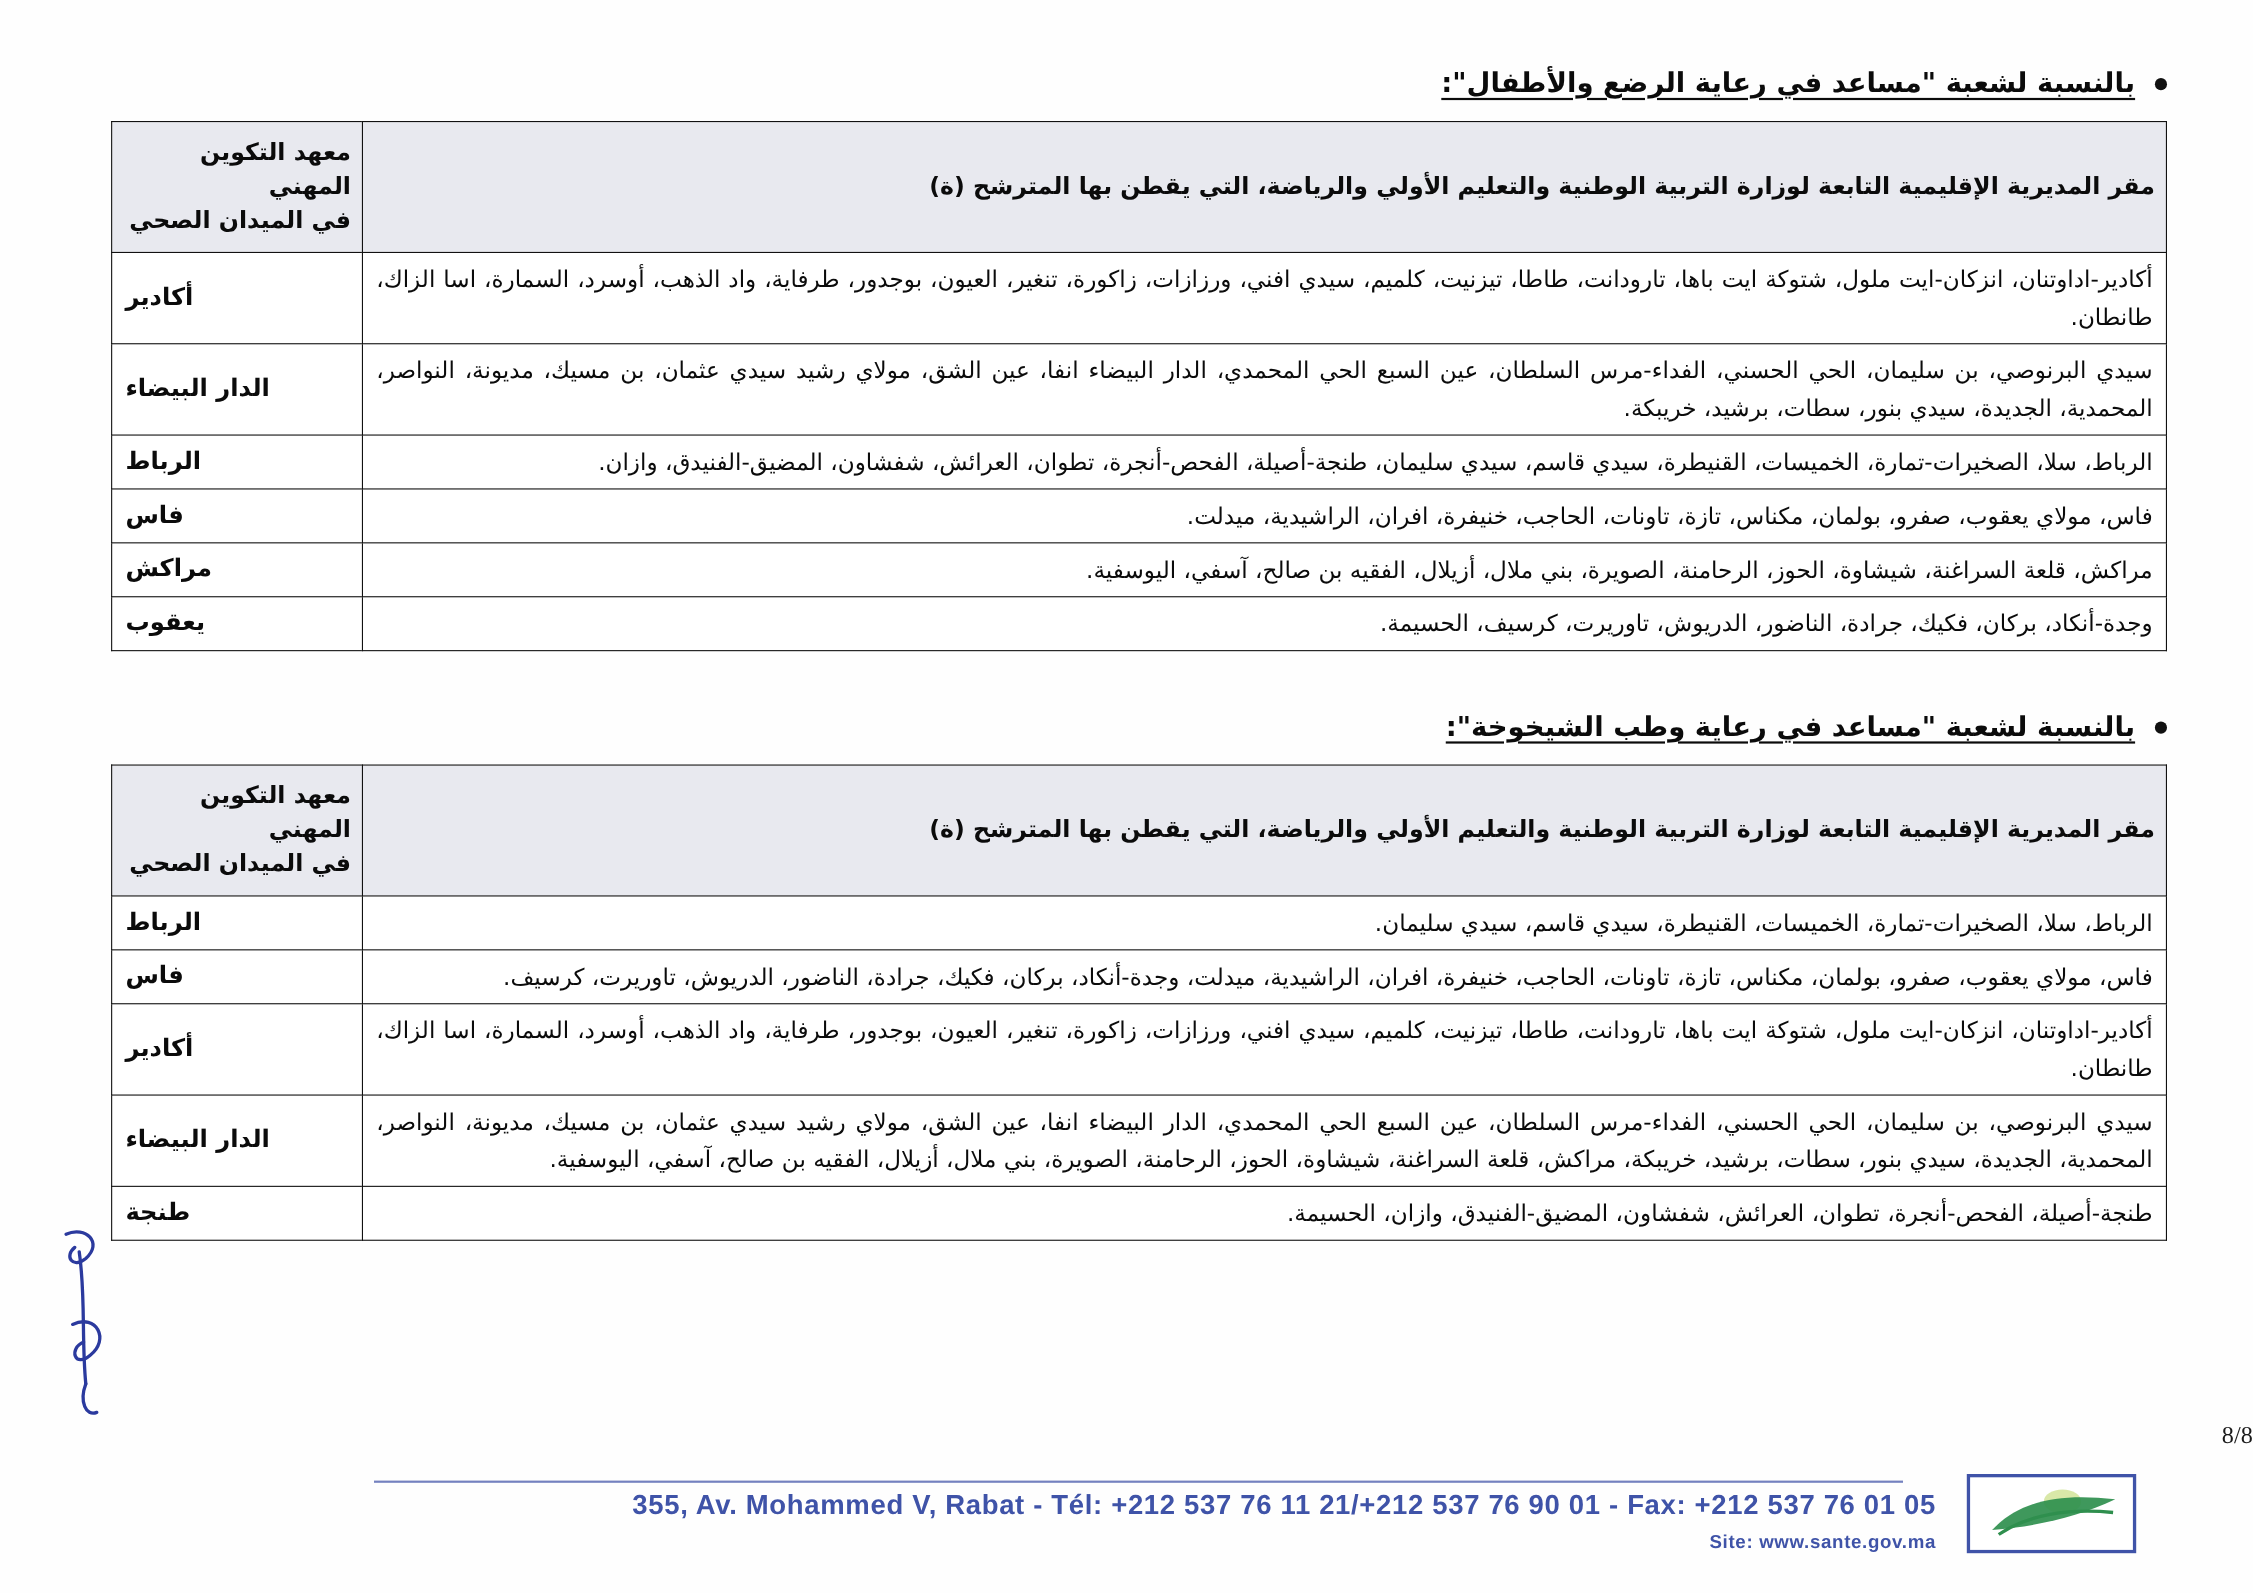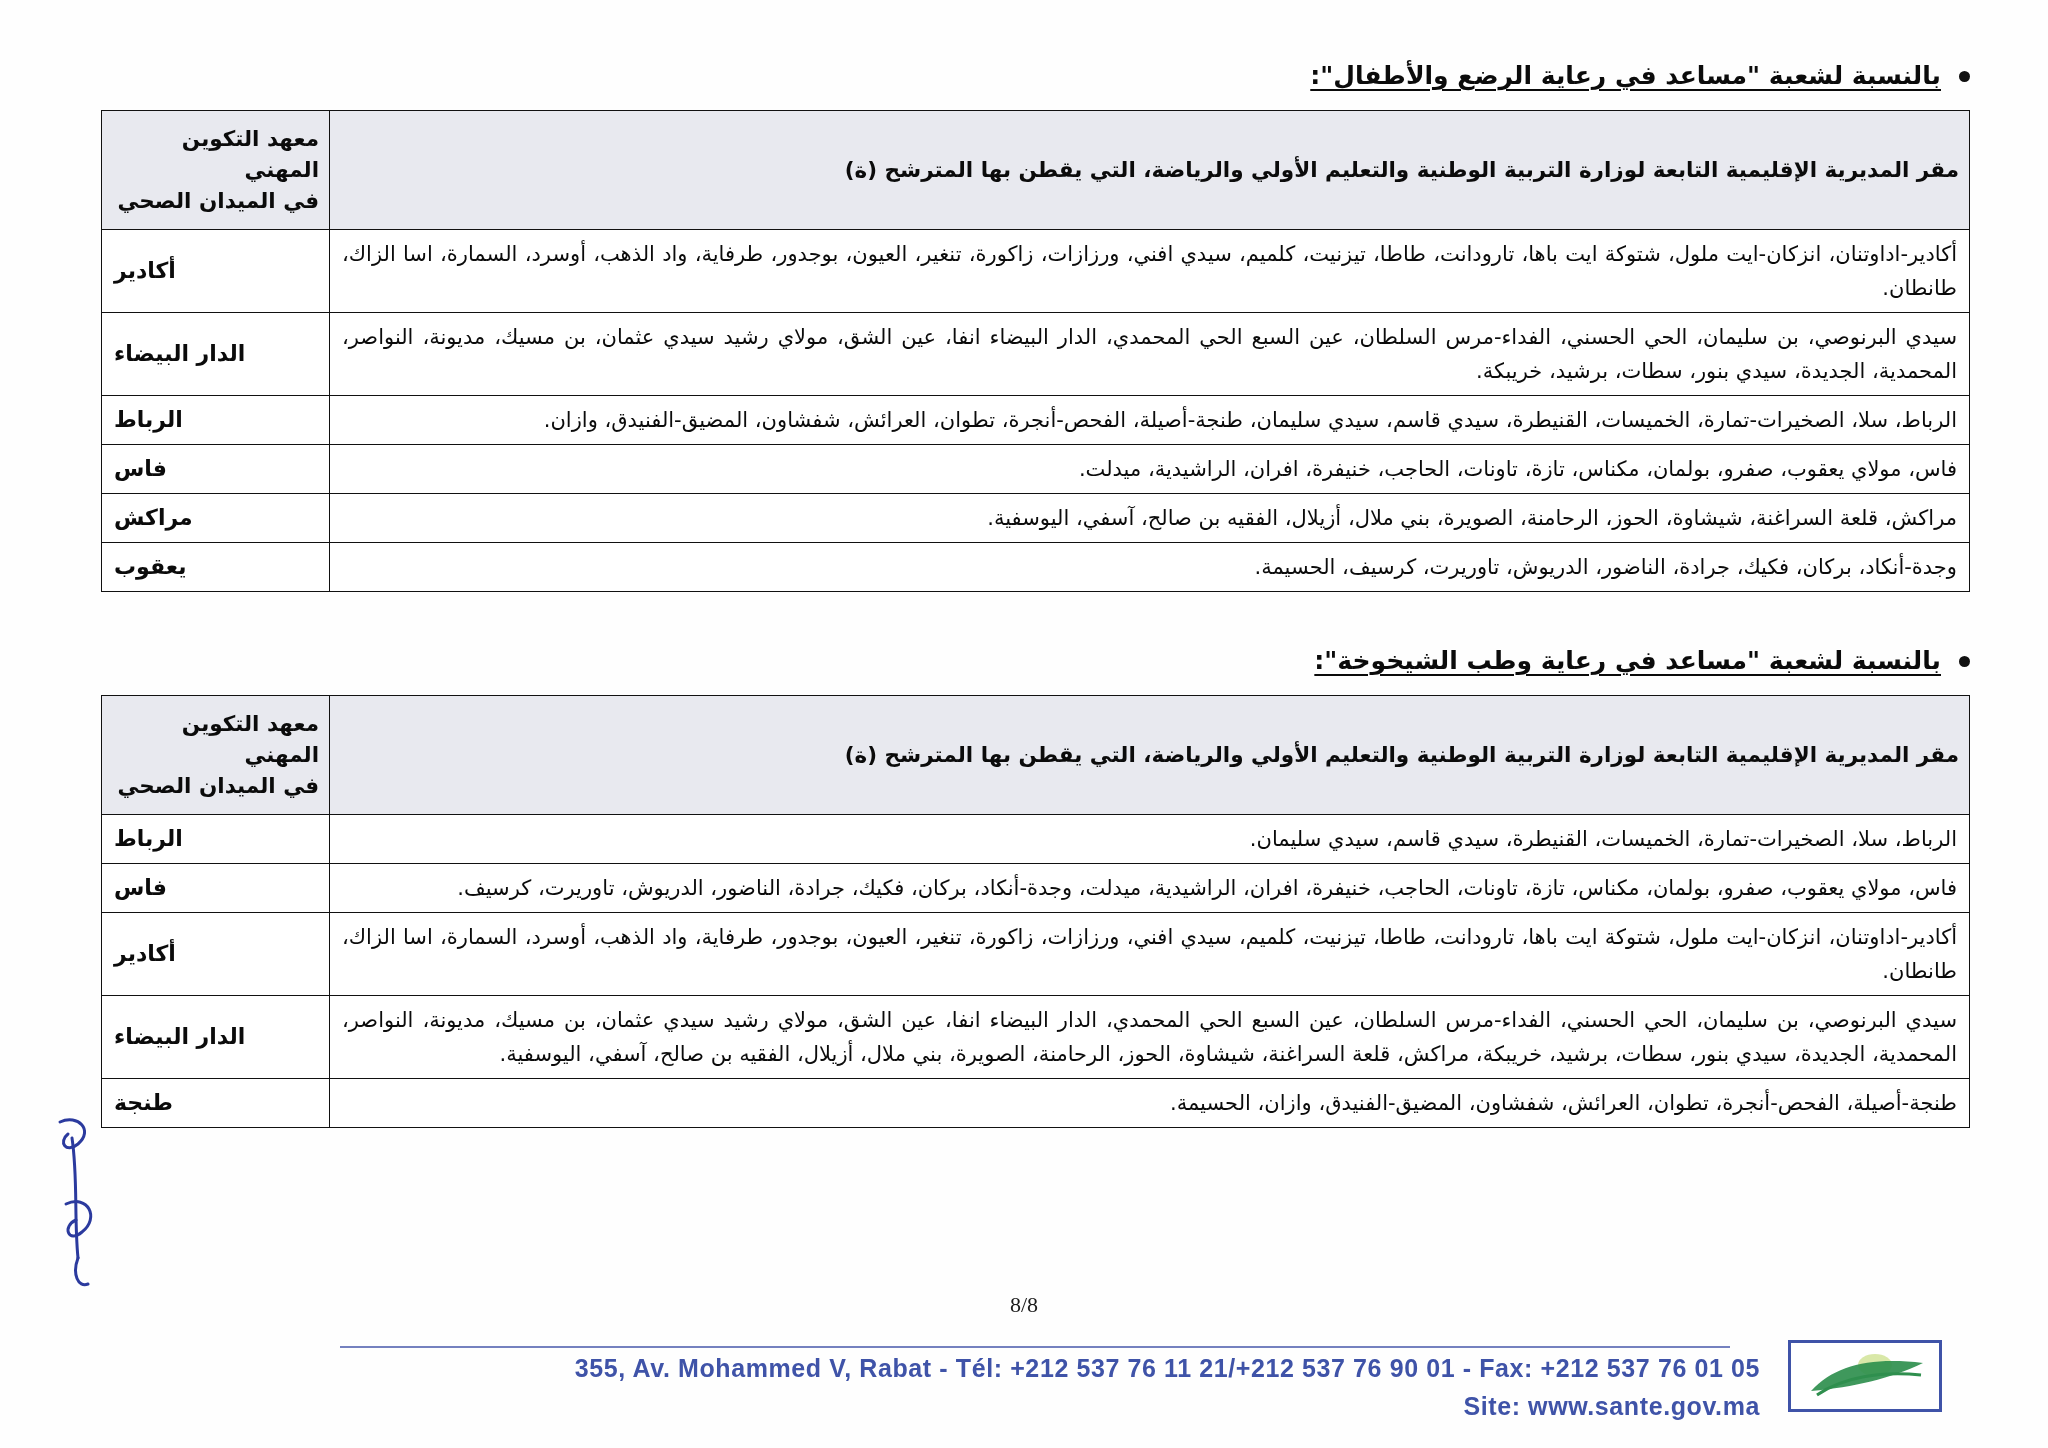--- a/index.html
+++ b/index.html
@@ -94,21 +94,21 @@
 
   #table-1 { top: 110px; right: 78px; width: 1868px; }
   #table-2 { top: 695px; right: 78px; width: 1868px; }
 
   
   .page-number {
     position: absolute;
     top: 1292px;
     left: 0;
     right: 0;
-    text-align: center;
+    text-align: right;
     font-size: 22px;
     font-family: "Liberation Serif", serif;
     color: #1a1a1a;
   }
 
   
   .footer-rule {
     position: absolute;
     top: 1346px;
     left: 340px;
@@ -122,21 +122,21 @@
     top: 1354px;
     left: 300px;
     width: 1460px;
     text-align: right;
     color: #3f53a8;
     font-family: "Liberation Sans", sans-serif;
     font-weight: bold;
     direction: ltr;
   }
   .footer-line1 { font-size: 25px; letter-spacing: .6px; }
-  .footer-line2 { font-size: 25px; margin-top: 9px; letter-spacing: .6px; }
+  .footer-line2 { font-size: 17px; margin-top: 9px; letter-spacing: .6px; }
 
   
   .logo-box {
     position: absolute;
     top: 1340px;
     left: 1788px;
     width: 148px;
     height: 66px;
     border: 3px solid #3f53a8;
     background: #fff;

